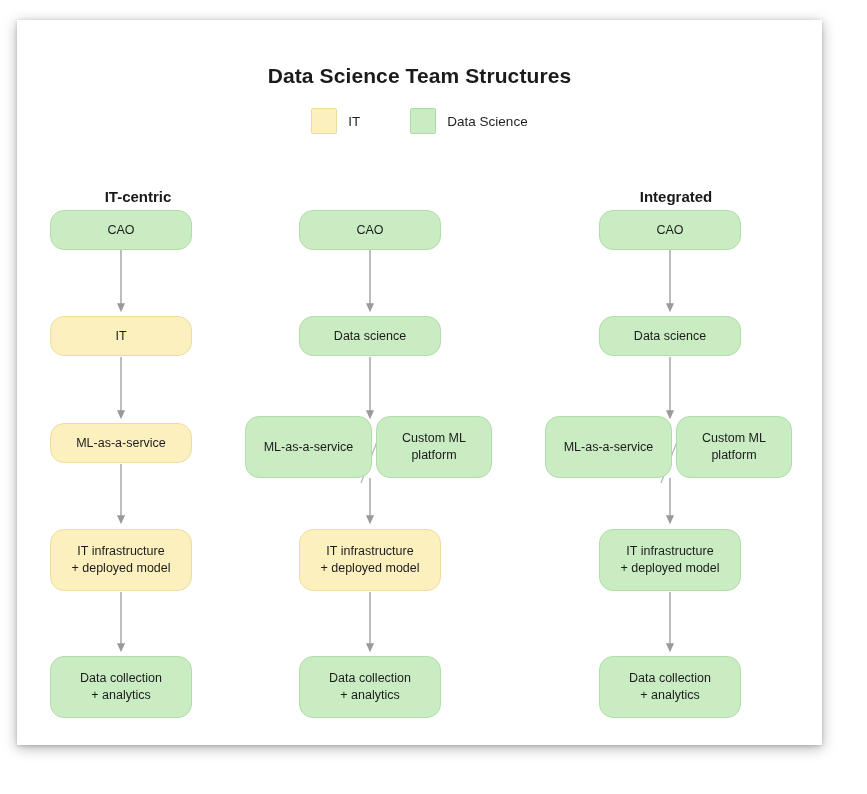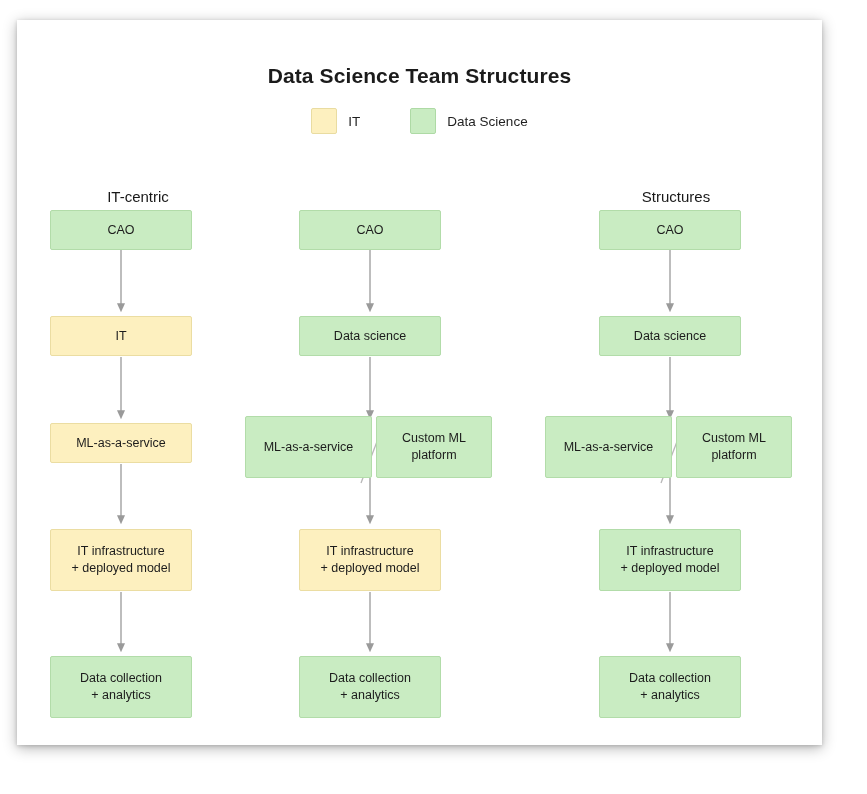--- a/index.html
+++ b/index.html
@@ -84,28 +84,28 @@
   .legend-label {
     font-size: 13.5px;
     color: #1f1f1f;
   }
 
   .col-header {
     position: absolute;
     top: 168px;
     text-align: center;
     font-size: 15px;
-    font-weight: normal;
+    font-weight: bold;
     color: #181818;
   }
 
   .node {
     position: absolute;
     box-sizing: border-box;
-    border-radius: 2px;
+    border-radius: 14px;
     display: flex;
     align-items: center;
     justify-content: center;
     text-align: center;
     font-size: 12.5px;
     line-height: 17px;
     color: #1c1c1c;
     padding: 2px 6px;
   }
   .node.it {
@@ -140,21 +140,21 @@
           <span class="legend-swatch it"></span>
           <span class="legend-label">IT</span>
         </div>
         <div class="legend-entry">
           <span class="legend-swatch ds"></span>
           <span class="legend-label">Data Science</span>
         </div>
       </div>
 
       <div class="col-header" style="left:50px; width:142px;">IT-centric</div>
-      <div class="col-header" style="left:528px; width:262px;">Structures</div>
+      <div class="col-header" style="left:528px; width:262px;">Integrated</div>
 
       <svg class="arrow-svg" viewBox="0 0 805 725">
         <defs>
           <marker id="ah" markerWidth="9" markerHeight="9" refX="4.2" refY="4" orient="auto" markerUnits="strokeWidth">
             <path d="M0.6,0.9 L7.4,4 L0.6,7.1 z" fill="#9a9a9a"></path>
           </marker>
         </defs>
         <g stroke="#9a9a9a" stroke-width="1.3" fill="none" marker-end="url(#ah)">
 
           <line x1="104" y1="230" x2="104" y2="288"></line>

